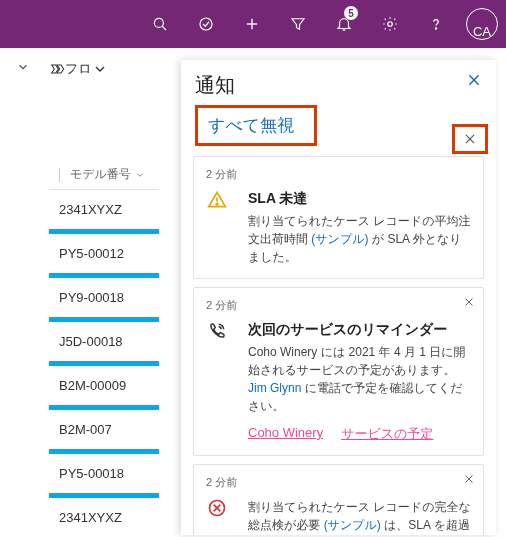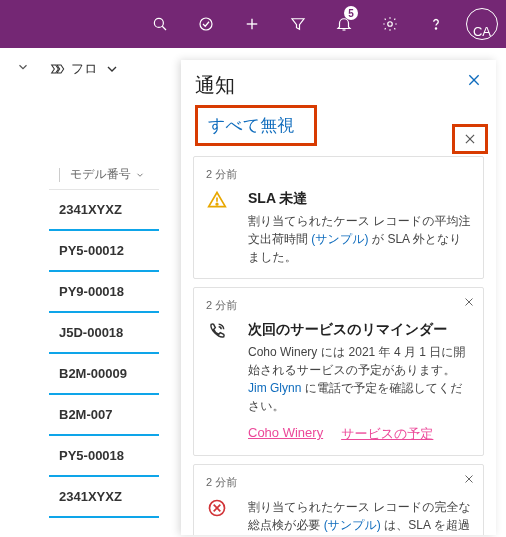--- a/index.html
+++ b/index.html
@@ -10,27 +10,27 @@
   .topbar-icon svg { width: 18px; height: 18px; }
   .badge { position: absolute; top: 6px; right: 8px; background: #fff; color: #742774; border-radius: 8px; font-size: 10px; min-width: 14px; height: 14px; display: flex; align-items: center; justify-content: center; font-weight: 600; }
   .avatar { width: 32px; height: 32px; border-radius: 50%; border: 1.5px solid #fff; display: flex; align-items: flex-end; justify-content: center; color: #fff; font-size: 13px; font-weight: 400; margin-left: 6px; }
 
   .content { display: flex; height: calc(537px - 48px); }
   
   .leftbar { width: 45px; display: flex; justify-content: center; padding-top: 12px; }
   .chevron-down { color: #555; }
 
   .flow-col { width: 115px; padding-top: 10px; }
-  .flow-header { display: flex; align-items: center; gap: 6px; padding: 2px 4px; color: #333; }
+  .flow-header { display: flex; align-items: center; gap: 0; padding: 2px 4px; color: #333; }
   .flow-header svg { width: 16px; height: 16px; }
   
   .grid-area { position: absolute; top: 160px; left: 49px; width: 110px; }
   .grid-header { color: #666; font-size: 12px; padding: 6px 10px; border-bottom: 1px solid #e5e5e5; display:flex; align-items:center; gap:4px;}
   .grid-header::before { content:""; display:inline-block; width:1px; height:14px; background:#ccc; margin-right:6px;}
-  .grid-row { padding: 12px 10px; border-bottom: 2px solid #0ea5e9; color: #333; font-size: 13px; font-weight: bold; }
+  .grid-row { padding: 12px 10px; border-bottom: 5px solid #0ea5e9; color: #333; font-size: 13px; }
 
   .panel { position: absolute; top: 60px; right: 10px; width: 315px; background: #fff; box-shadow: -2px 0 8px rgba(0,0,0,0.15); height: calc(537px - 62px); padding: 8px 0 0 0; overflow: hidden; }
   .panel-header { display: flex; justify-content: space-between; padding: 4px 14px 2px 14px; }
   .panel-title { font-size: 20px; font-weight: 400; color: #222; }
   .panel-close { color: #0f6cbd; cursor: pointer; }
   .dismiss-all { margin: 4px 14px 10px 14px; }
   .dismiss-all-inner { display: inline-block; border: 3px solid #d83b01; padding: 6px 20px 6px 10px; }
   .dismiss-all-link { color: #0f6cbd; font-size: 17px; cursor: pointer; }
   .hl-box { position:absolute; border:3px solid #d83b01; }
   .hl-close { top: 124px; right: 18px; width: 36px; height: 30px; display:flex; align-items:center; justify-content:center;}

